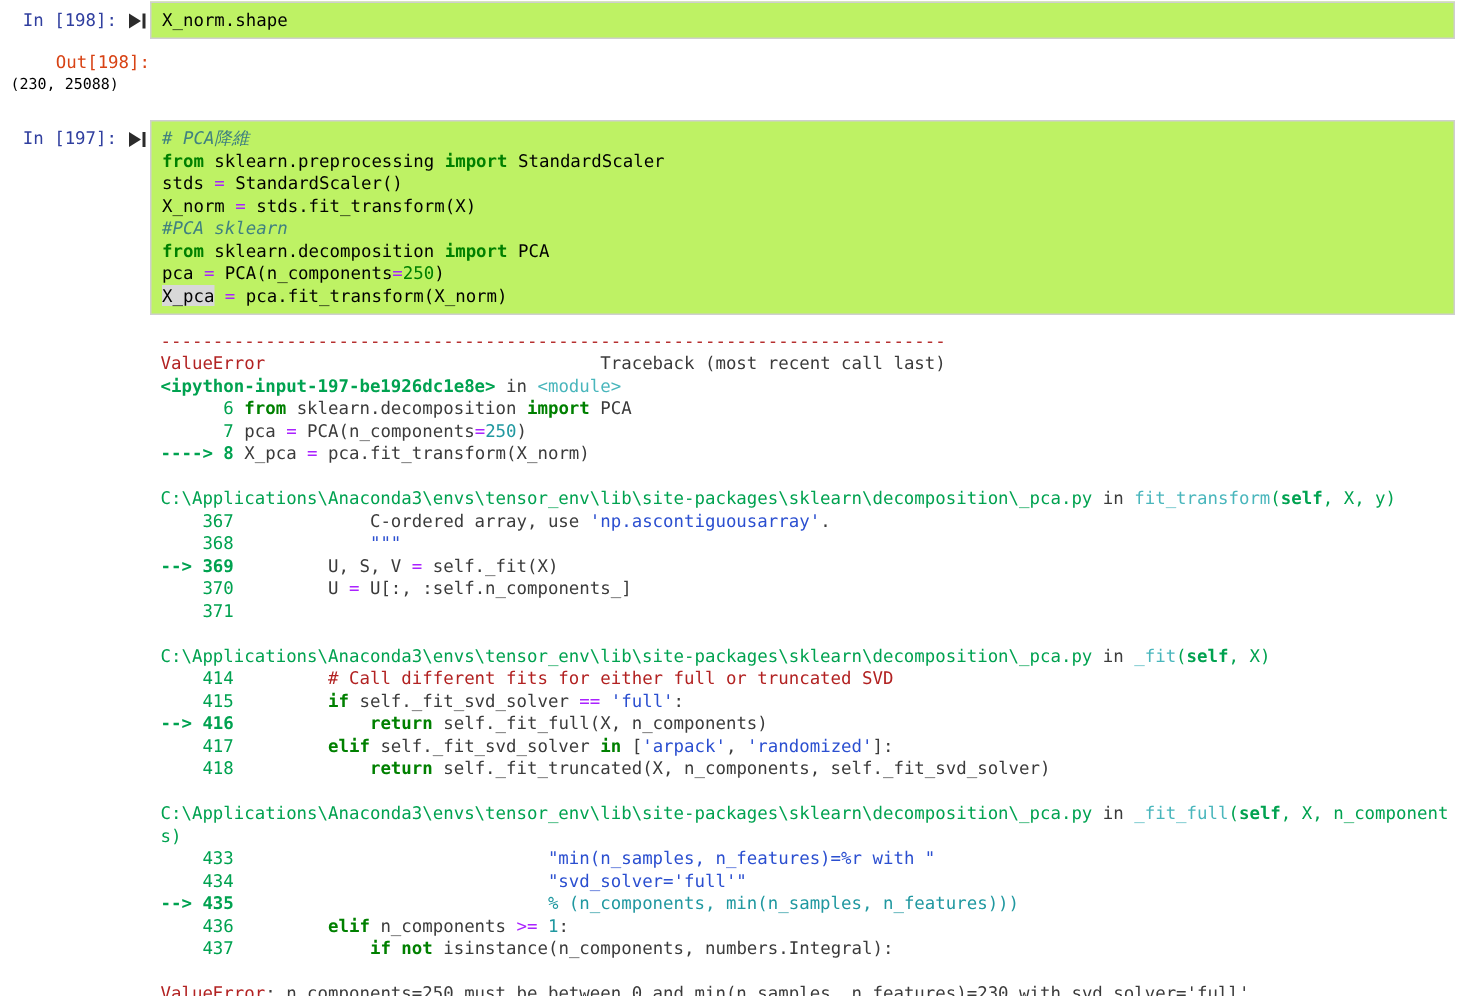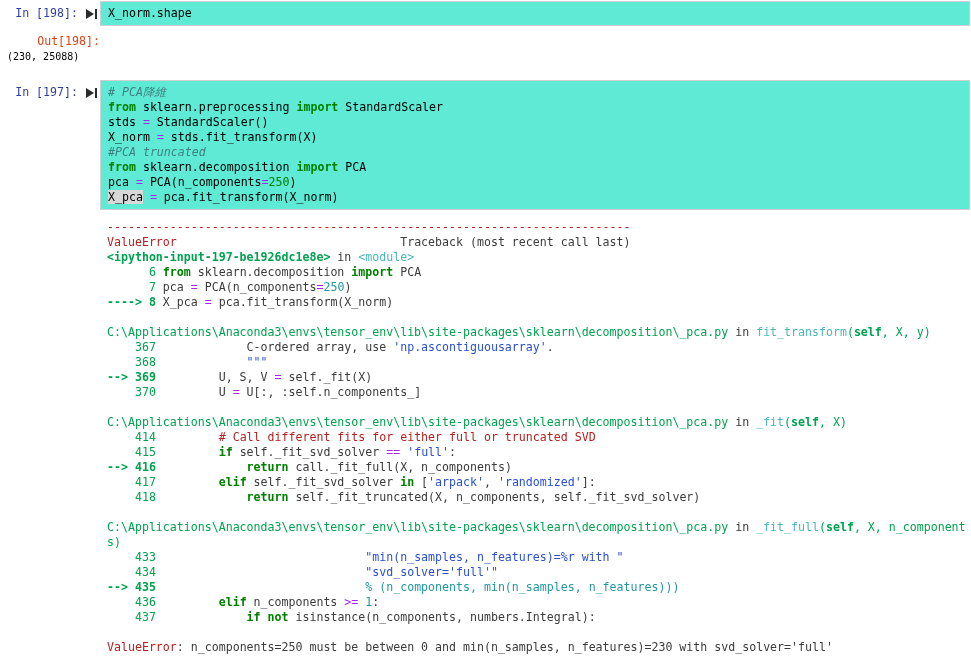--- a/index.html
+++ b/index.html
@@ -41,21 +41,21 @@
     border-left: 8px solid #2b2b2b;
   }
   .run-icon .bar {
     width: 2px; height: 10px;
     background: #2b2b2b;
     margin-left: 1px;
   }
   .input-box {
     flex: 1;
     margin-right: 1px;
-    background: #5eead4;
+    background: #bef264;
     border: 1px solid #cfcfcf;
     padding: 4px 0 4px 7px;
     box-sizing: border-box;
   }
   .code, .tb {
     font-size: 11.6px;
     line-height: 15px;
     color: #000000;
   }
   .code .line { white-space: pre; min-height: 15px; }
@@ -129,45 +129,46 @@
             <span class="tri"></span>
             <span class="bar"></span>
           </span>
       </div>
       <div class="input-box">
         <div class="code">
             <div class="line"><span class="tk-c"># PCA降維</span></div>
             <div class="line"><span class="tk-k">from</span><span> sklearn.preprocessing </span><span class="tk-k">import</span><span> StandardScaler</span></div>
             <div class="line"><span>stds </span><span class="tk-o">=</span><span> StandardScaler()</span></div>
             <div class="line"><span>X_norm </span><span class="tk-o">=</span><span> stds.fit_transform(X)</span></div>
-            <div class="line"><span class="tk-c">#PCA truncated</span></div>
+            <div class="line"><span class="tk-c">#PCA sklearn</span></div>
             <div class="line"><span class="tk-k">from</span><span> sklearn.decomposition </span><span class="tk-k">import</span><span> PCA</span></div>
             <div class="line"><span>pca </span><span class="tk-o">=</span><span> PCA(n_components</span><span class="tk-o">=</span><span class="tk-n">250</span><span>)</span></div>
             <div class="line"><span class="tk-hl">X_pca</span><span> </span><span class="tk-o">=</span><span> pca.fit_transform(X_norm)</span></div>
           </div>
       </div>
     </div>
     <div class="tb">
         <div class="line"><span class="tk-r">---------------------------------------------------------------------------</span></div>
         <div class="line"><span class="tk-r">ValueError</span><span>                                Traceback (most recent call last)</span></div>
         <div class="line"><span class="tk-gb">&lt;ipython-input-197-be1926dc1e8e&gt;</span><span> in </span><span class="tk-cy">&lt;module&gt;</span></div>
         <div class="line"><span class="tk-g">      6 </span><span class="tk-k">from</span><span> sklearn.decomposition </span><span class="tk-k">import</span><span> PCA</span></div>
         <div class="line"><span class="tk-g">      7 </span><span>pca </span><span class="tk-o">=</span><span> PCA(n_components</span><span class="tk-o">=</span><span class="tk-nt">250</span><span>)</span></div>
         <div class="line"><span class="tk-gb">----&gt; 8 </span><span>X_pca </span><span class="tk-o">=</span><span> pca.fit_transform(X_norm)</span></div>
         <div class="line">&nbsp;</div>
         <div class="line"><span class="tk-g">C:\Applications\Anaconda3\envs\tensor_env\lib\site-packages\sklearn\decomposition\_pca.py</span><span> in </span><span class="tk-cy">fit_transform</span><span class="tk-g">(</span><span class="tk-gb">self</span><span class="tk-g">, X, y)</span></div>
         <div class="line"><span class="tk-g">    367 </span><span>            C-ordered array, use </span><span class="tk-s">'np.ascontiguousarray'</span><span>.</span></div>
         <div class="line"><span class="tk-g">    368 </span><span>            </span><span class="tk-s">"""</span></div>
         <div class="line"><span class="tk-gb">--&gt; 369 </span><span>        U, S, V </span><span class="tk-o">=</span><span> self._fit(X)</span></div>
         <div class="line"><span class="tk-g">    370 </span><span>        U </span><span class="tk-o">=</span><span> U[:, :self.n_components_]</span></div>
+        <div class="line"><span class="tk-g">    371 </span></div>
         <div class="line">&nbsp;</div>
         <div class="line"><span class="tk-g">C:\Applications\Anaconda3\envs\tensor_env\lib\site-packages\sklearn\decomposition\_pca.py</span><span> in </span><span class="tk-cy">_fit</span><span class="tk-g">(</span><span class="tk-gb">self</span><span class="tk-g">, X)</span></div>
         <div class="line"><span class="tk-g">    414 </span><span>        </span><span class="tk-cr"># Call different fits for either full or truncated SVD</span></div>
         <div class="line"><span class="tk-g">    415 </span><span>        </span><span class="tk-k">if</span><span> self._fit_svd_solver </span><span class="tk-o">==</span><span> </span><span class="tk-s">'full'</span><span>:</span></div>
-        <div class="line"><span class="tk-gb">--&gt; 416 </span><span>            </span><span class="tk-k">return</span><span> call._fit_full(X, n_components)</span></div>
+        <div class="line"><span class="tk-gb">--&gt; 416 </span><span>            </span><span class="tk-k">return</span><span> self._fit_full(X, n_components)</span></div>
         <div class="line"><span class="tk-g">    417 </span><span>        </span><span class="tk-k">elif</span><span> self._fit_svd_solver </span><span class="tk-k">in</span><span> [</span><span class="tk-s">'arpack'</span><span>, </span><span class="tk-s">'randomized'</span><span>]:</span></div>
         <div class="line"><span class="tk-g">    418 </span><span>            </span><span class="tk-k">return</span><span> self._fit_truncated(X, n_components, self._fit_svd_solver)</span></div>
         <div class="line">&nbsp;</div>
         <div class="line"><span class="tk-g">C:\Applications\Anaconda3\envs\tensor_env\lib\site-packages\sklearn\decomposition\_pca.py</span><span> in </span><span class="tk-cy">_fit_full</span><span class="tk-g">(</span><span class="tk-gb">self</span><span class="tk-g">, X, n_components)</span></div>
         <div class="line"><span class="tk-g">    433 </span><span>                             </span><span class="tk-s">"min(n_samples, n_features)=%r with "</span></div>
         <div class="line"><span class="tk-g">    434 </span><span>                             </span><span class="tk-s">"svd_solver='full'"</span></div>
         <div class="line"><span class="tk-gb">--&gt; 435 </span><span>                             </span><span class="tk-t">% (n_components, min(n_samples, n_features)))</span></div>
         <div class="line"><span class="tk-g">    436 </span><span>        </span><span class="tk-k">elif</span><span> n_components </span><span class="tk-o">&gt;=</span><span> </span><span class="tk-nt">1</span><span>:</span></div>
         <div class="line"><span class="tk-g">    437 </span><span>            </span><span class="tk-k">if</span><span> </span><span class="tk-k">not</span><span> isinstance(n_components, numbers.Integral):</span></div>
         <div class="line">&nbsp;</div>

